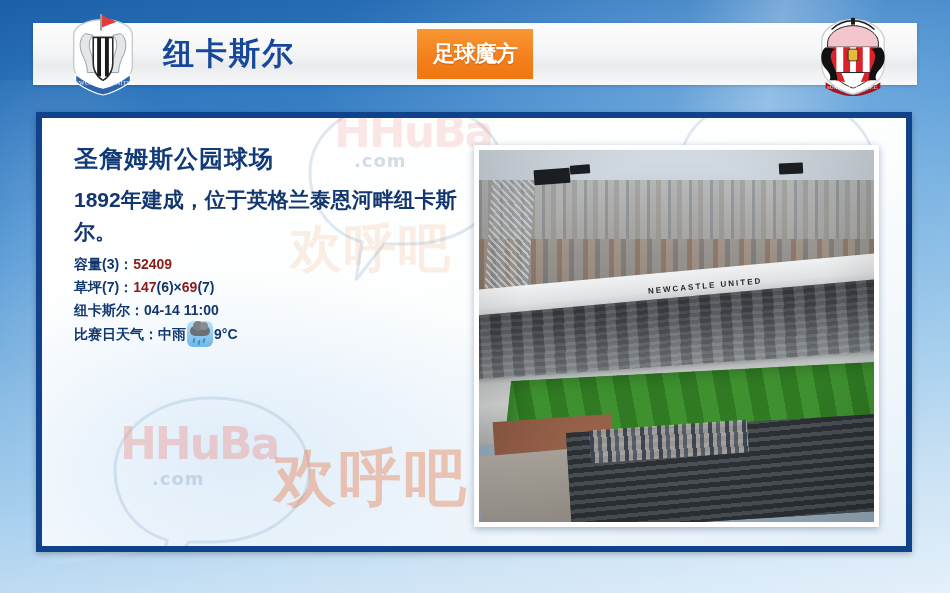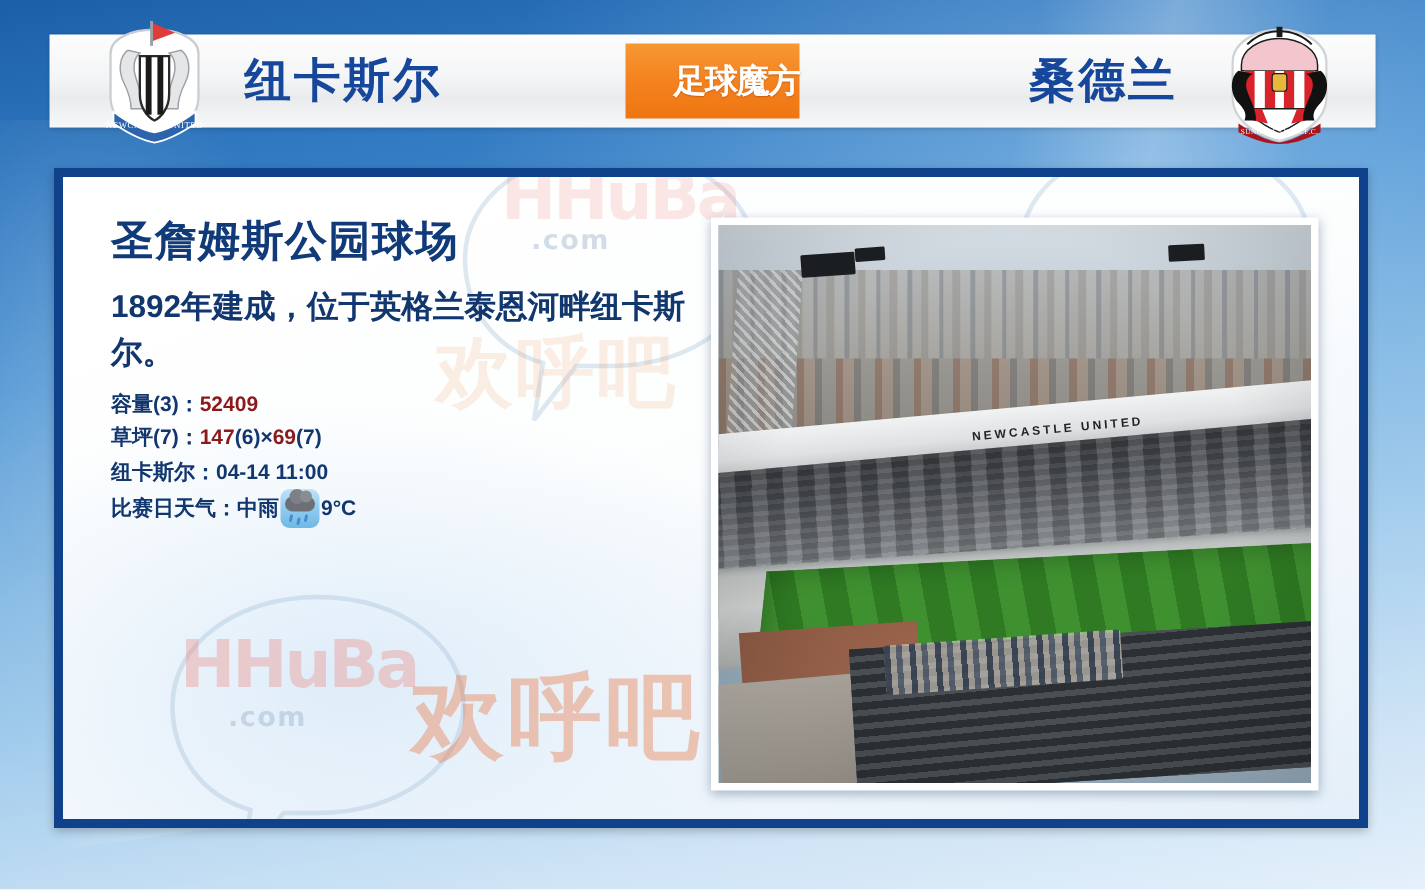--- a/index.html
+++ b/index.html
@@ -86,21 +86,21 @@
   .center-logo {
     position: absolute;
     left: 50%;
     top: 50%;
     transform: translate(-50%, -50%);
     width: 116px;
     height: 50px;
     background: linear-gradient(180deg, #f79833 0%, #f4821f 50%, #ef7611 100%);
     display: flex;
     align-items: center;
-    justify-content: flex-end;
+    justify-content: center;
   }
   .center-logo-text {
     color: #ffffff;
     font-size: 22px;
     font-weight: bold;
     letter-spacing: -1px;
     font-family: "DejaVu Sans", sans-serif;
     text-shadow: 0 1px 1px rgba(160,70,0,0.5);
   }
 
@@ -165,21 +165,21 @@
 
   
   .info-col {
     position: absolute;
     left: 32px;
     top: 28px;
     width: 420px;
     z-index: 5;
   }
   .stadium-title {
-    font-size: 28px;
+    font-size: 24px;
     font-weight: bold;
     color: #103a78;
     letter-spacing: 1px;
     line-height: 1.1;
     margin: 0 0 12px 0;
   }
   .stadium-desc {
     font-size: 21px;
     font-weight: bold;
     color: #12376f;
@@ -425,21 +425,20 @@
         <path d="M10 64 C22 73 32 77 38 78 C44 77 54 73 66 64 L66 72 C54 80 44 84 38 85 C32 84 22 80 10 72 Z" fill="#2b63ad" stroke="#ffffff" stroke-width="1.2"></path>
         <text x="38" y="75" font-size="6" fill="#ffffff" text-anchor="middle" font-family="Liberation Serif, serif" letter-spacing="0.4">NEWCASTLE UNITED</text>
       </svg>
 
       <div class="team-name team-home-name">纽卡斯尔</div>
 
       <div class="center-logo">
         <span class="center-logo-text">足球魔方</span>
       </div>
 
-      <div class="team-name team-away-name">桑德兰</div>
 
       <svg class="crest crest-away" viewBox="0 0 76 86">
         <path d="M6 30 C6 18 20 8 38 8 C56 8 70 18 70 30 L70 54 C70 70 54 80 38 84 C22 80 6 70 6 54 Z" fill="#ffffff" stroke="#d0d3d6" stroke-width="1.5"></path>
         <path d="M12 32 C12 22 24 14 38 14 C52 14 64 22 64 32 L64 36 L12 36 Z" fill="#f3c6cd" stroke="#1a1a1a" stroke-width="1"></path>
         <path d="M16 18 C22 12 30 9 38 9 C46 9 54 12 60 18" fill="none" stroke="#1a1a1a" stroke-width="1.4"></path>
         <rect x="36" y="6" width="4" height="7" fill="#1a1a1a"></rect>
         <g>
           <rect x="14" y="36" width="48" height="26" fill="#ffffff"></rect>
           <rect x="14" y="36" width="7" height="26" fill="#d8232a"></rect>
           <rect x="28" y="36" width="7" height="26" fill="#d8232a"></rect>

